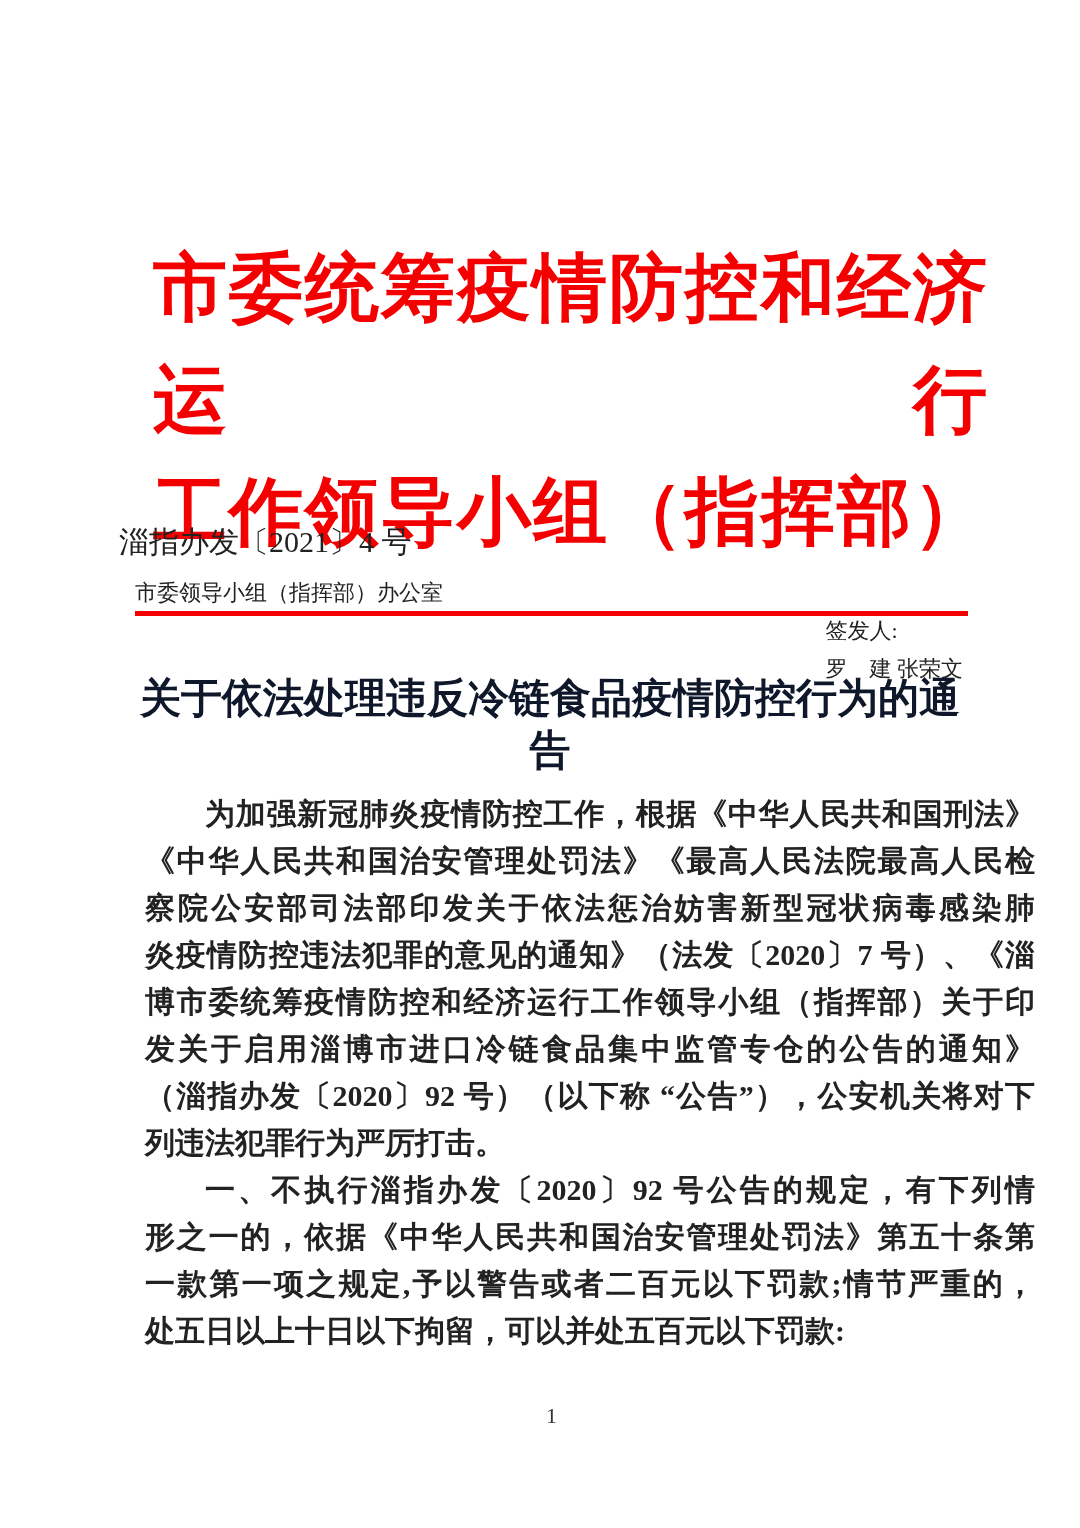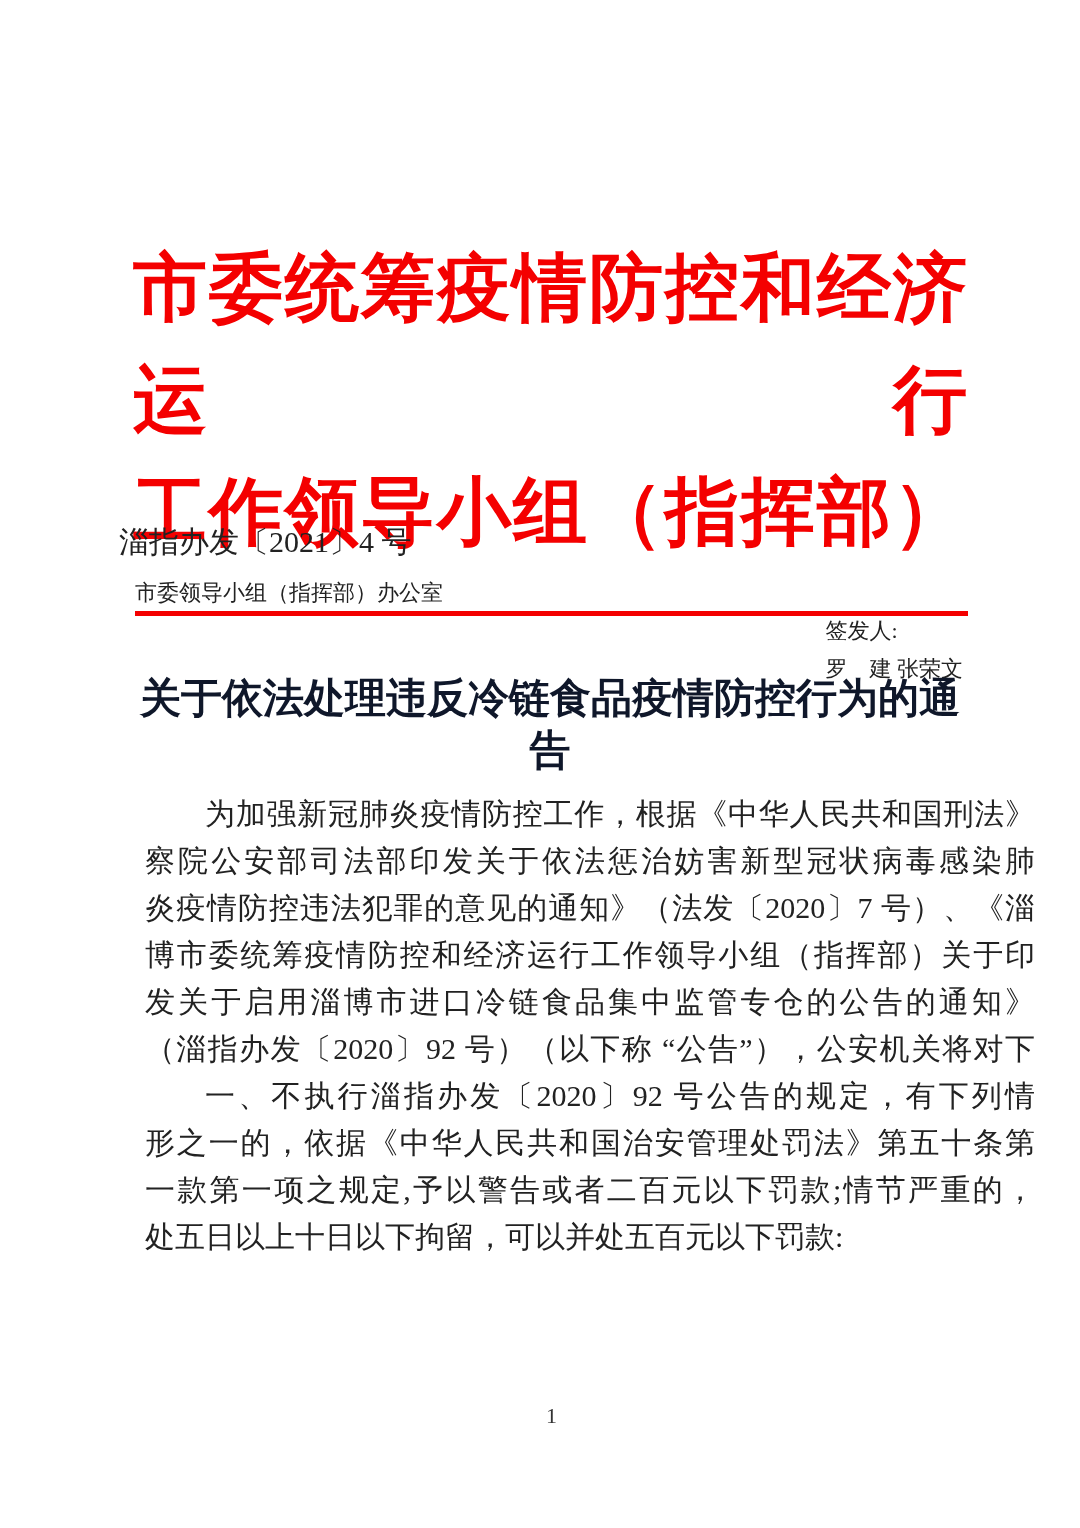--- a/index.html
+++ b/index.html
@@ -27,20 +27,21 @@
     line-height: 112px;
     font-weight: bold;
     text-align: justify;
     text-align-last: justify;
     letter-spacing: 0;
   }
   .org-title .org-line {
     width: 100%;
     text-align: justify;
     text-align-last: justify;
+    margin-left: 20px;
   }
 
   
   .doc-number {
     position: absolute;
     top: 522px;
     left: 119px;
     width: 834px;
     text-align: left;
     font-size: 30px;
@@ -87,20 +88,21 @@
     letter-spacing: 0px;
   }
 
   
   .notice-body {
     position: absolute;
     top: 790px;
     left: 145px;
     width: 890px;
     color: #222222;
+    font-weight: bold;
   }
   .body-line {
     height: 47px;
     line-height: 47px;
     font-size: 30px;
     text-align: justify;
     text-align-last: justify;
     white-space: nowrap;
   }
   .body-line.first { text-indent: 60px; }
@@ -137,25 +139,27 @@
       <span class="signer-names">罗　建 张荣文</span>
     </span>
   </div>
 
   <div class="red-rule" style="background: rgb(244, 0, 0);"></div>
 
   <div class="notice-title">关于依法处理违反冷链食品疫情防控行为的通告</div>
 
   <div class="notice-body">
       <div class="body-line first">为加强新冠肺炎疫情防控工作，根据《中华人民共和国刑法》</div>
+      <div class="body-line">《中华人民共和国治安管理处罚法》《最高人民法院最高人民检</div>
       <div class="body-line">察院公安部司法部印发关于依法惩治妨害新型冠状病毒感染肺</div>
       <div class="body-line">炎疫情防控违法犯罪的意见的通知》（法发〔2020〕7 号）、《淄</div>
       <div class="body-line">博市委统筹疫情防控和经济运行工作领导小组（指挥部）关于印</div>
       <div class="body-line">发关于启用淄博市进口冷链食品集中监管专仓的公告的通知》</div>
       <div class="body-line">（淄指办发〔2020〕92 号）（以下称 “公告”），公安机关将对下</div>
+      <div class="body-line last">列违法犯罪行为严厉打击。</div>
       <div class="body-line first">一、不执行淄指办发〔2020〕92 号公告的规定，有下列情</div>
       <div class="body-line">形之一的，依据《中华人民共和国治安管理处罚法》第五十条第</div>
       <div class="body-line">一款第一项之规定,予以警告或者二百元以下罚款;情节严重的，</div>
       <div class="body-line last">处五日以上十日以下拘留，可以并处五百元以下罚款:</div>
     </div>
 
   <div class="page-number">1</div>
 
 </div>
 

